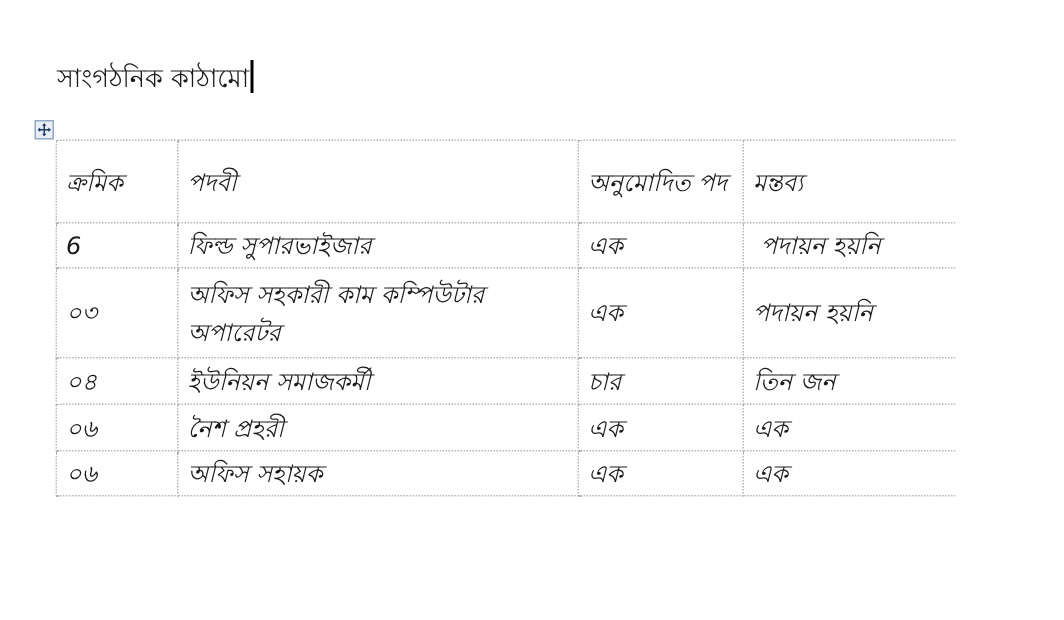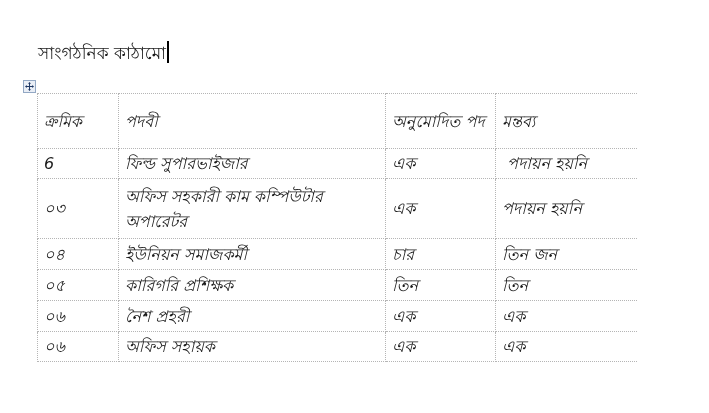--- a/index.html
+++ b/index.html
@@ -119,26 +119,20 @@
         <td>এক</td>
         <td>পদায়ন হয়নি</td>
       </tr>
       <tr class="rh31">
         <td>০৪</td>
         <td>ইউনিয়ন সমাজকর্মী</td>
         <td>চার</td>
         <td>তিন জন</td>
       </tr>
       <tr class="rh31">
-        <td>০৫</td>
-        <td>কারিগরি প্রশিক্ষক</td>
-        <td>তিন</td>
-        <td>তিন</td>
-      </tr>
-      <tr class="rh31">
         <td>০৬</td>
         <td>নৈশ প্রহরী</td>
         <td>এক</td>
         <td>এক</td>
       </tr>
       <tr class="rh30">
         <td>০৬</td>
         <td>অফিস সহায়ক</td>
         <td>এক</td>
         <td>এক</td>

